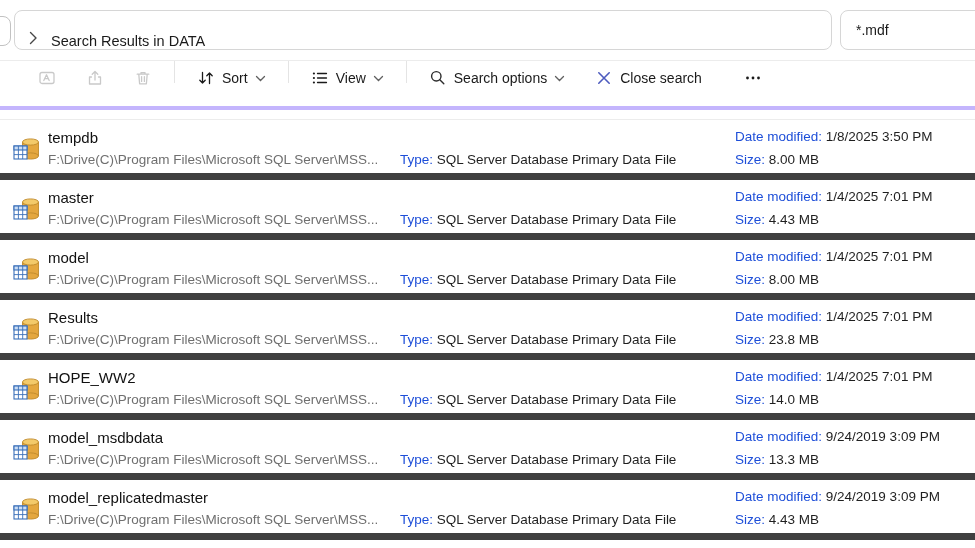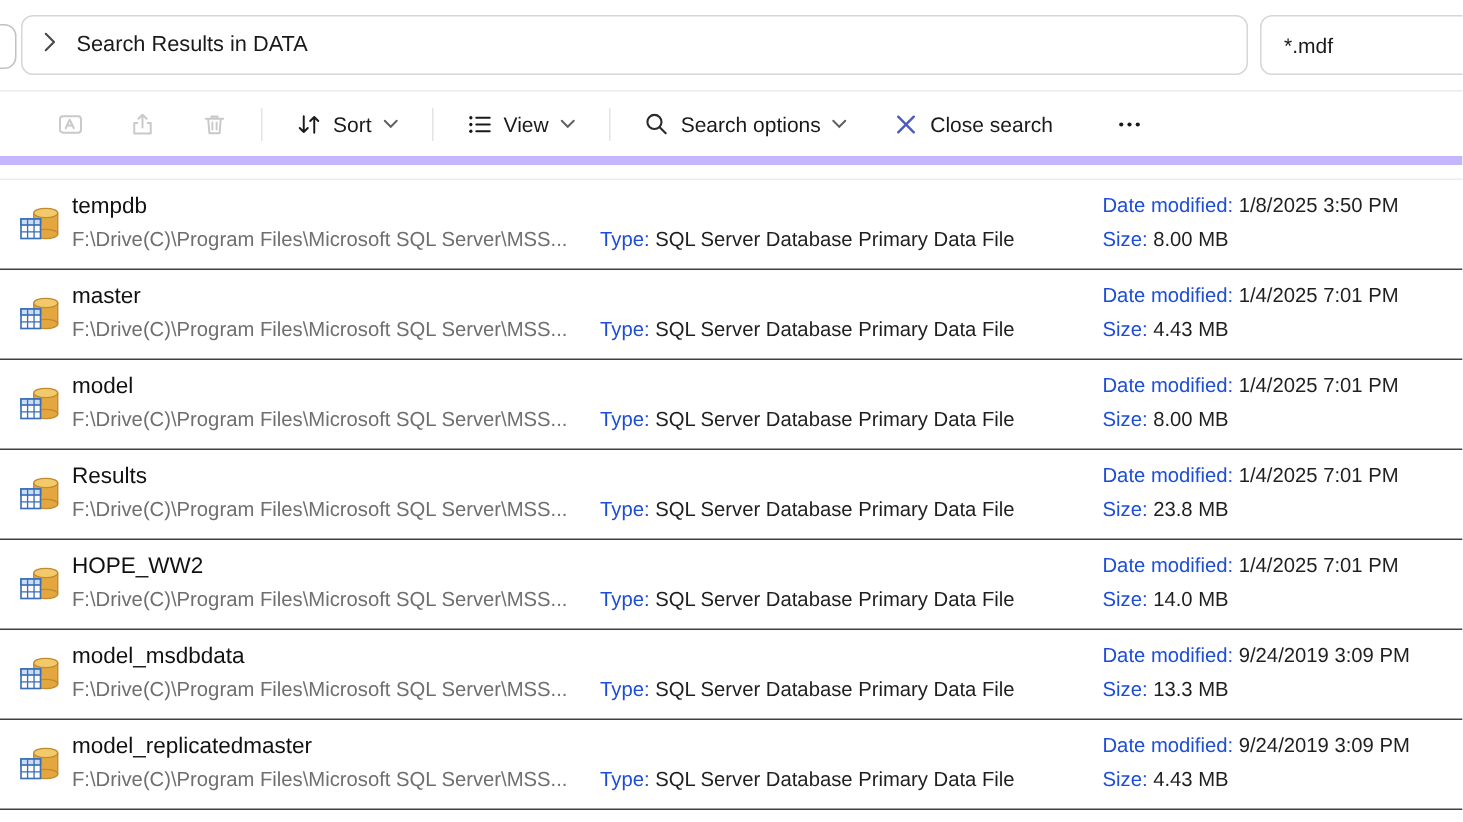--- a/index.html
+++ b/index.html
@@ -4,41 +4,41 @@
 <style>
   *{box-sizing:border-box;margin:0;padding:0}
   html,body{width:975px;height:548px;overflow:hidden;background:#fff;
     font-family:"Liberation Sans","DejaVu Sans",sans-serif;color:#1a1a1a}
 
   
   .topbar{position:relative;height:60px;background:#fff}
   .nav-partial{position:absolute;left:-19px;top:16px;width:30px;height:30px;
     border:1.6px solid #c2c2c2;border-radius:8px;background:#fff}
   .addressbar{position:absolute;left:14px;top:10px;width:818px;height:40px;
-    border:1px solid #d6d6d6;border-radius:8px;display:flex;align-items:center;
+    border:1px solid #d6d6d6;border-radius:8px;display:flex;align-items:flex-end;
     gap:13px;padding:0 14px;background:#fff}
   .crumb{font-size:14.5px;color:#1a1a1a;white-space:nowrap}
   .searchbox{position:absolute;left:840px;top:10px;width:170px;height:40px;
     border:1px solid #d6d6d6;border-radius:8px;padding:0 15px;
     font-family:"Liberation Sans",sans-serif;font-size:14px;color:#1a1a1a;
     background:#fff;outline:none}
 
   
-  .toolbar{height:50px;border-top:1px solid #ececec;border-bottom:6px solid #c4b5fd;
-    display:flex;align-items:center;padding-left:30px;gap:14px;background:#fff}
+  .toolbar{height:50px;border-top:1px solid #ececec;border-bottom:4px solid #c4b5fd;
+    display:flex;align-items:flex-start;padding-left:30px;gap:14px;background:#fff}
   .tbtn{display:flex;align-items:center;gap:7px;padding:8px;border-radius:5px;
     font-size:14px;color:#1a1a1a;white-space:nowrap;cursor:default}
   .tbtn.disabled{color:#c9c9c9}
   .tbtn svg{display:block}
   .tdiv{width:1px;height:22px;background:#e4e4e4}
   .morebtn{margin-left:12px}
 
   
   .filelist{margin-top:9px;border-top:1px solid #ececec}
-  .row{position:relative;height:60px;border-bottom:1px solid #404040;background:#fff}
+  .row{position:relative;height:60px;border-bottom:7px solid #404040;background:#fff}
   .fileicon{position:absolute;left:13px;top:15px;width:28px;height:28px}
   .fname{position:absolute;left:48px;top:9px;font-size:15px;color:#111;white-space:nowrap}
   .fpath{position:absolute;left:48px;top:32px;font-size:13.5px;color:#6f6f6f;white-space:nowrap}
   .ftype{position:absolute;left:400px;top:32px;font-size:13.5px;white-space:nowrap}
   .fdate{position:absolute;left:735px;top:9px;font-size:13.5px;white-space:nowrap}
   .fsize{position:absolute;left:735px;top:32px;font-size:13.5px;white-space:nowrap}
   .lbl{color:#1d4ed8}
   .val{color:#1f1f1f}
 </style>
 </head>

